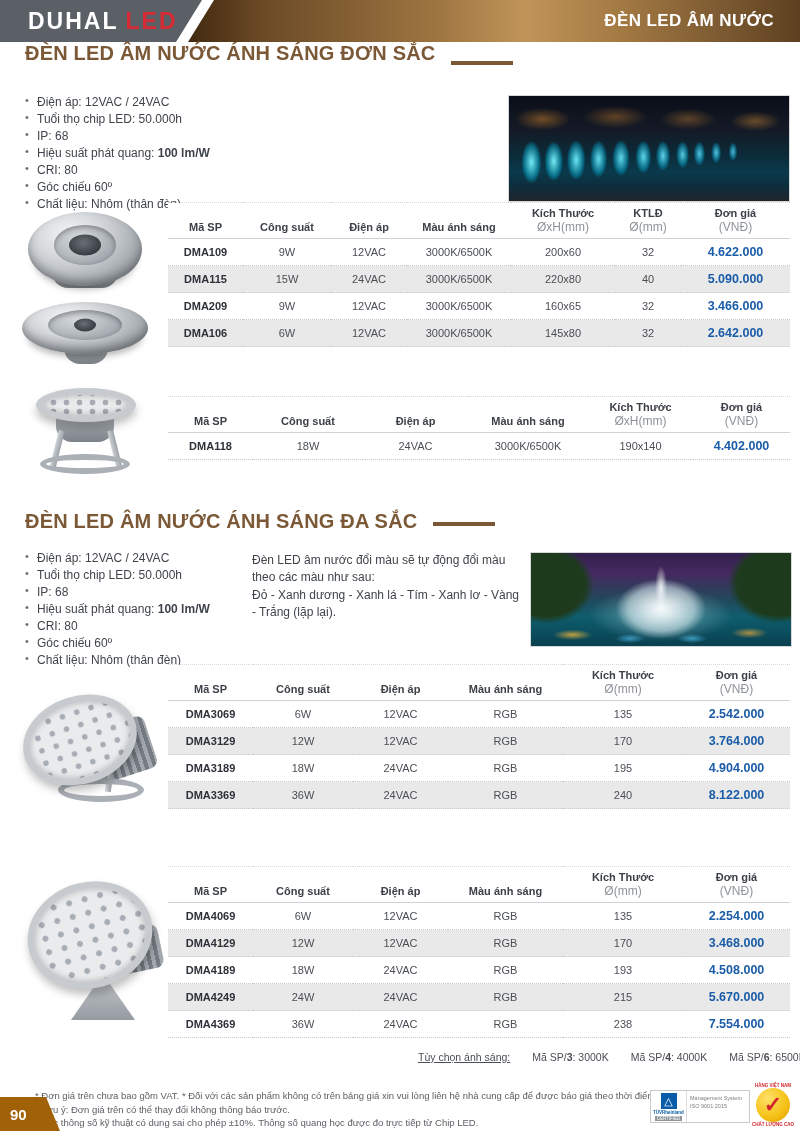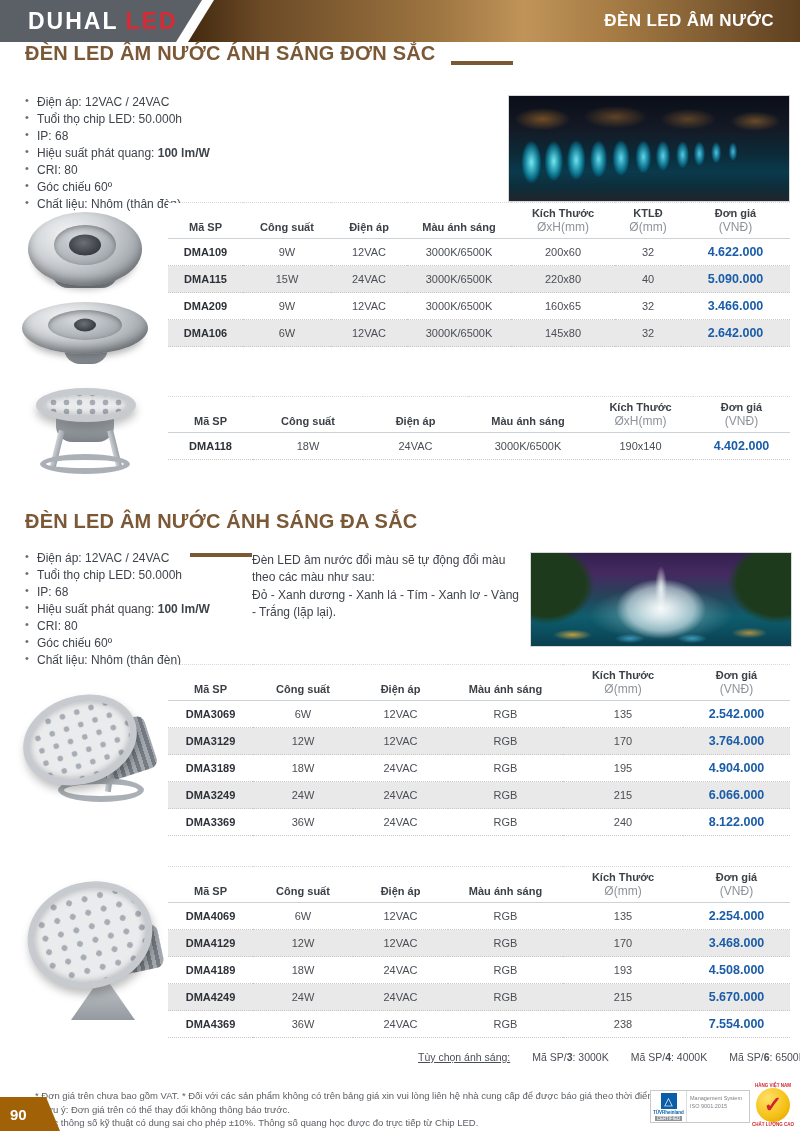--- a/index.html
+++ b/index.html
@@ -268,21 +268,21 @@
           <td>DMA118</td>
           <td>18W</td>
           <td>24VAC</td>
           <td>3000K/6500K</td>
           <td>190x140</td>
           <td>4.402.000</td>
         </tr>
       </tbody>
   </table>
 
-  <div class="sec-title" style="top:510px;flex-direction:column;">
+  <div class="sec-title" style="top:510px;">
     <h2>ĐÈN LED ÂM NƯỚC ÁNH SÁNG ĐA SẮC</h2>
     <div class="sec-dash"></div>
   </div>
 
   <ul class="specs" style="top:548px;">
     <li><span>Điện áp: 12VAC / 24VAC</span><b></b></li>
     <li><span>Tuổi thọ chip LED: 50.000h</span><b></b></li>
     <li><span>IP: 68</span><b></b></li>
     <li><span>Hiệu suất phát quang: </span><b>100 lm/W</b></li>
     <li><span>CRI: 80</span><b></b></li>
@@ -347,28 +347,20 @@
         </tr>
         <tr>
           <td>DMA3189</td>
           <td>18W</td>
           <td>24VAC</td>
           <td>RGB</td>
           <td>195</td>
           <td>4.904.000</td>
         </tr>
         <tr>
-          <td>DMA3249</td>
-          <td>24W</td>
-          <td>24VAC</td>
-          <td>RGB</td>
-          <td>215</td>
-          <td>6.066.000</td>
-        </tr>
-        <tr>
           <td>DMA3369</td>
           <td>36W</td>
           <td>24VAC</td>
           <td>RGB</td>
           <td>240</td>
           <td>8.122.000</td>
         </tr>
       </tbody>
   </table>
 

